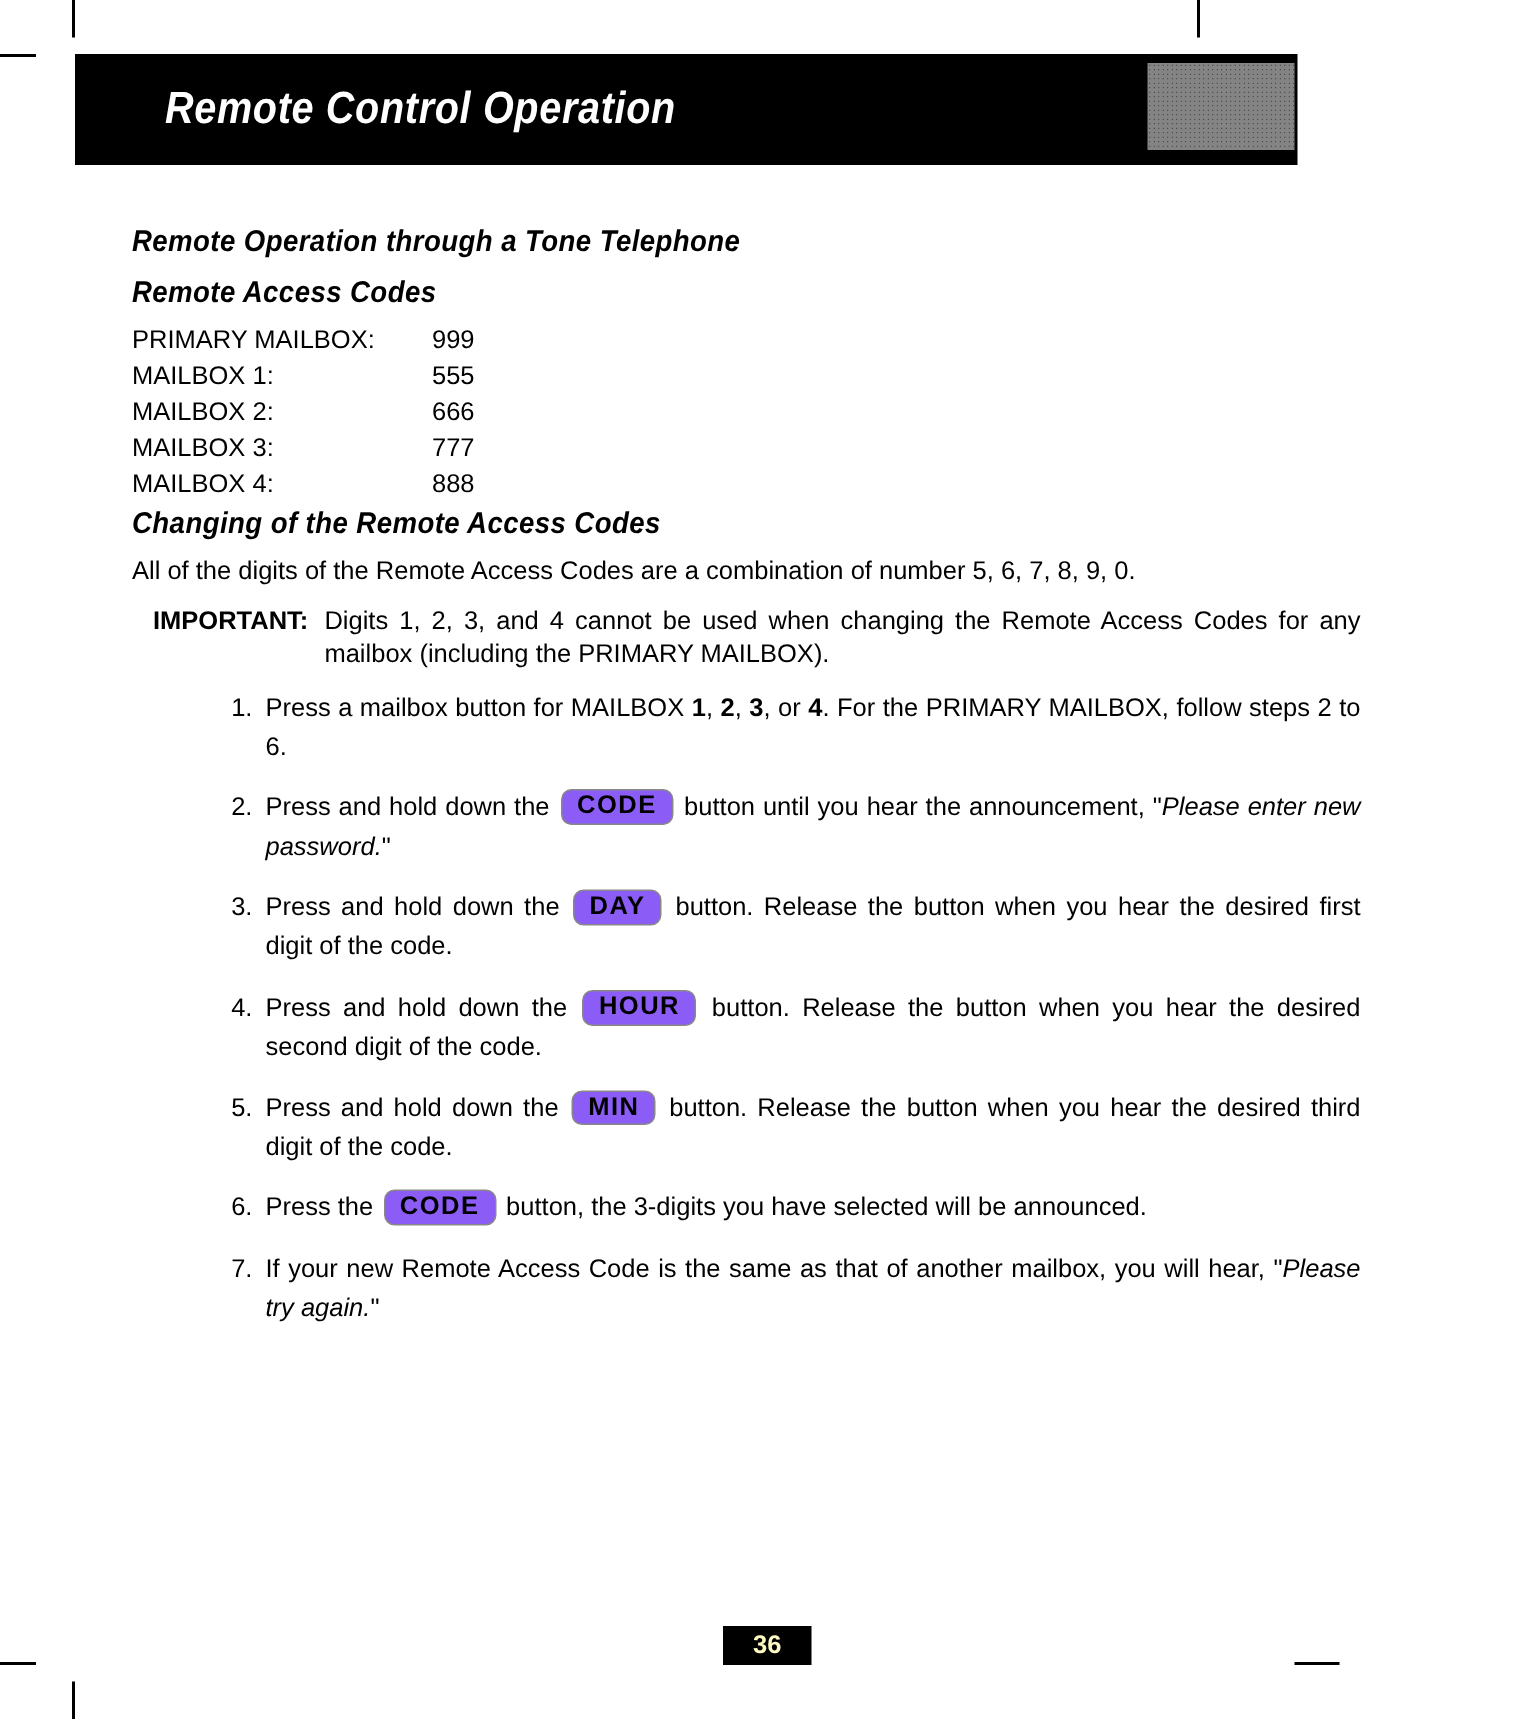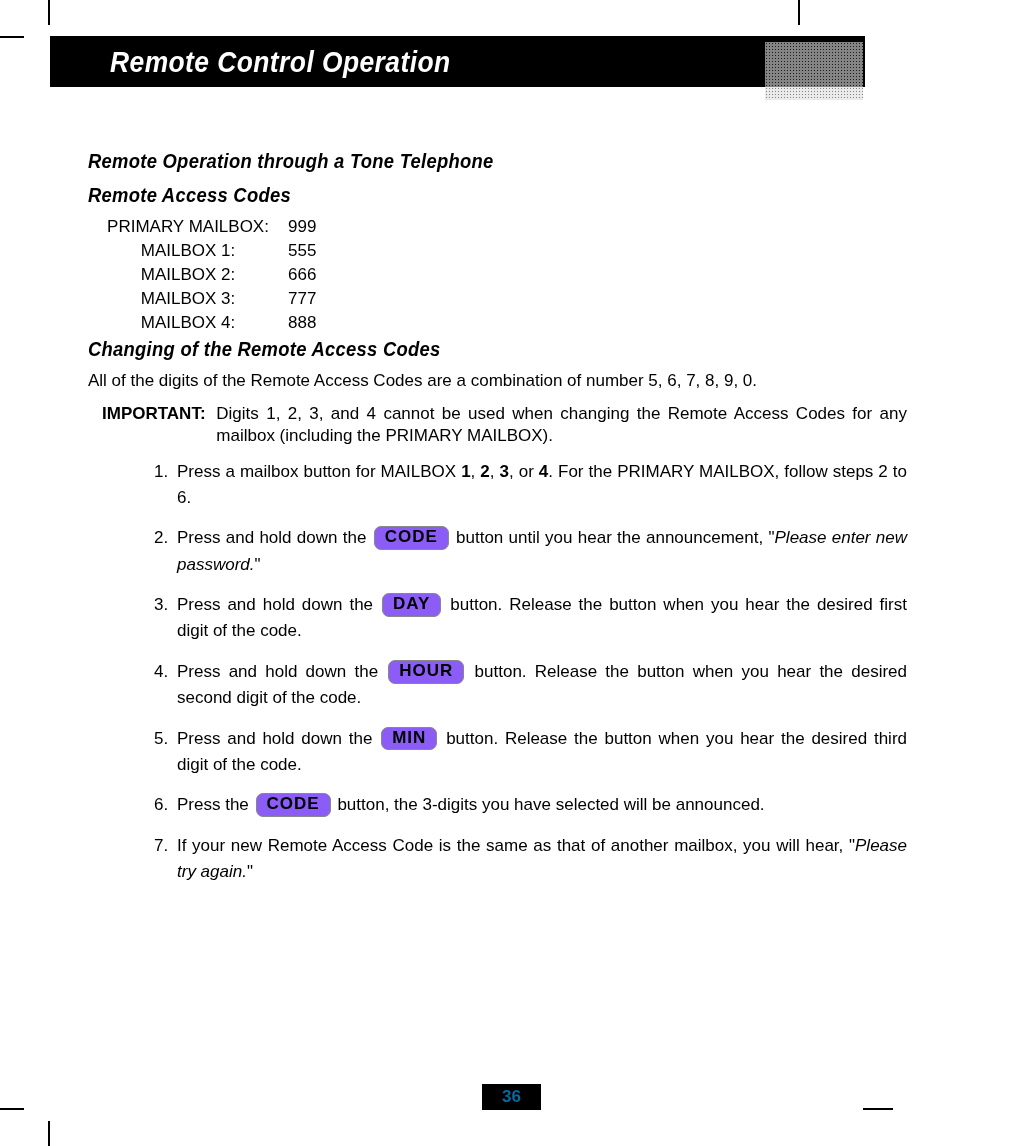--- a/index.html
+++ b/index.html
@@ -22,21 +22,21 @@
     left: 50px;
     right: 50px;
     top: 0;
     bottom: 0;
   }
   .header-bar {
     position: absolute;
     top: 36px;
     left: 0;
     right: 108px;
-    height: 51px;
+    height: 74px;
     background: #000;
     display: flex;
     align-items: center;
     padding-left: 60px;
   }
   .header-title {
     color: #fff;
     font-size: 30px;
     font-weight: bold;
     font-style: italic;
@@ -86,21 +86,20 @@
     display: flex;
     margin: 2px 0;
   }
   .code-label {
     width: 200px;
     flex-shrink: 0;
   }
   .code-value {
   }
   .codes-table {
-    text-align: center;
   }
   .combo-text {
     margin: 0 0 10px 0;
     text-align: justify;
   }
   .important-block {
     display: flex;
     margin: 0 0 12px 14px;
     text-align: justify;
   }
@@ -140,21 +139,21 @@
   .page-number {
     position: absolute;
     bottom: 36px;
     left: 0;
     right: 0;
     text-align: center;
   }
   .page-number-inner {
     display: inline-block;
     background: #000;
-    color: #0369a1;
+    color: #fef9c3;
     font-weight: bold;
     padding: 3px 20px;
     font-size: 17px;
   }
   em { font-style: italic; }
   b { font-weight: bold; }
 </style>
 </head>
 <body>
 

